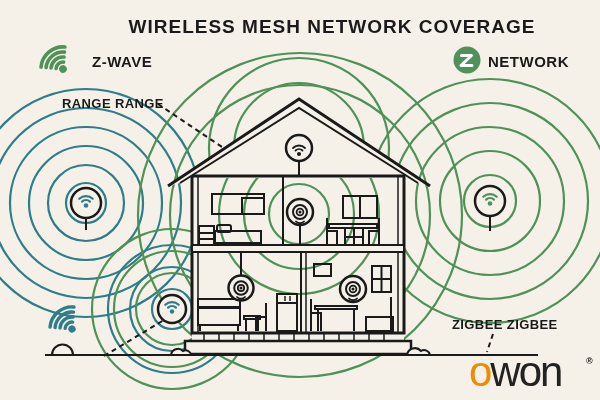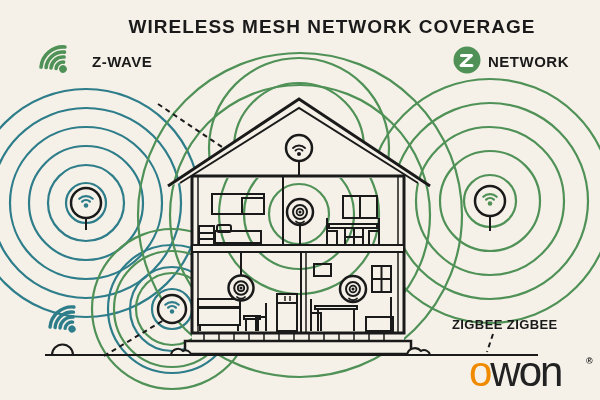--- a/index.html
+++ b/index.html
@@ -280,17 +280,18 @@
       <circle class="dot-teal" r="3.6"></circle>
       <path class="fan fan-teal" stroke-width="3.4" d="M-4.9,-4.9 A7,7 0 0 1 4.9,-4.9 M-8.5,-8.5 A12,12 0 0 1 8.5,-8.5 M-12,-12 A17,17 0 0 1 12,-12 M-15.6,-15.6 A22,22 0 0 1 15.6,-15.6"></path>
     </g>
   </svg>
 
   <div class="label title">WIRELESS MESH NETWORK COVERAGE</div>
 
   <div class="label legend-text lt-zwave">Z-WAVE</div>
   <div class="label legend-text lt-zigbee">NETWORK</div>
 
+  <div class="label anno an-range">RANGE RANGE</div>
   <div class="label anno an-zigbee">ZIGBEE ZIGBEE</div>
 
   <div class="logo"><span class="o-first">o</span><span class="o-rest">won</span></div>
   <div class="logo-reg">®</div>
 </div>
 
 </body></html>

